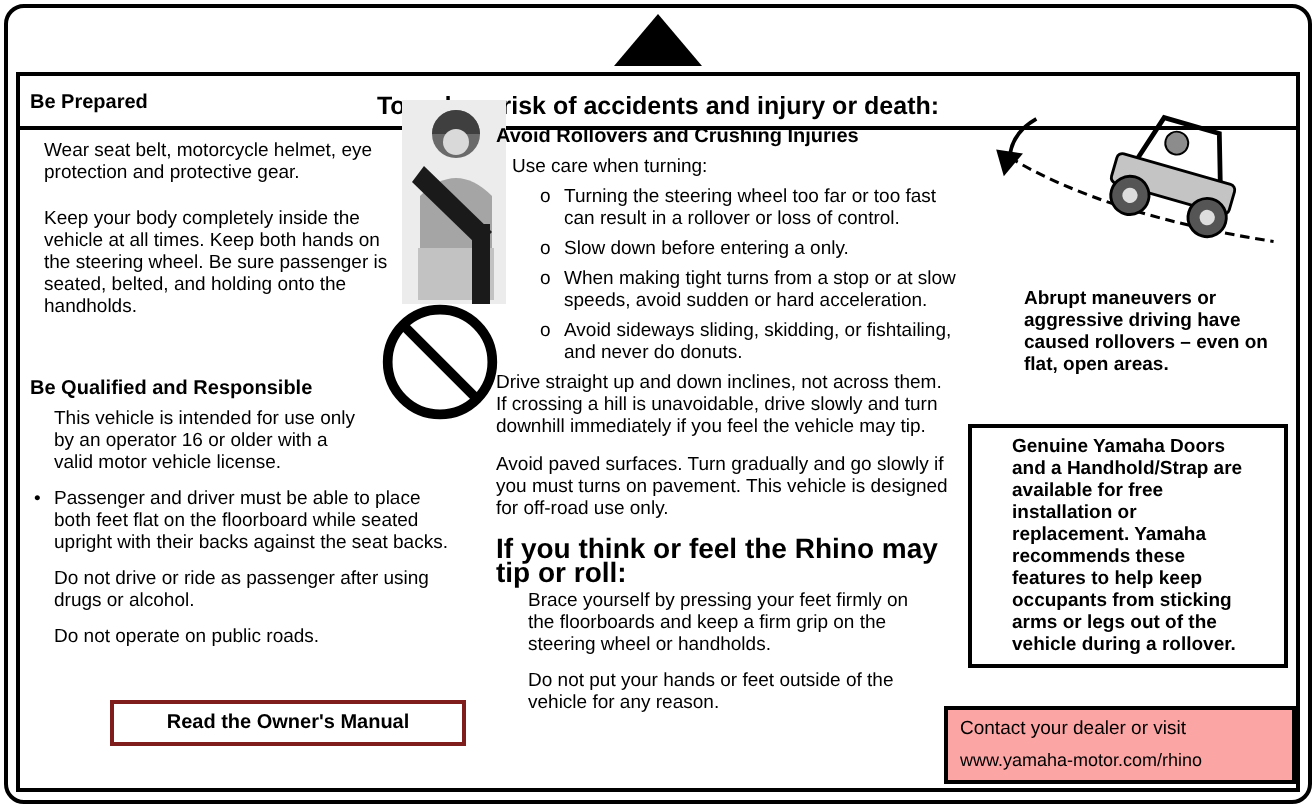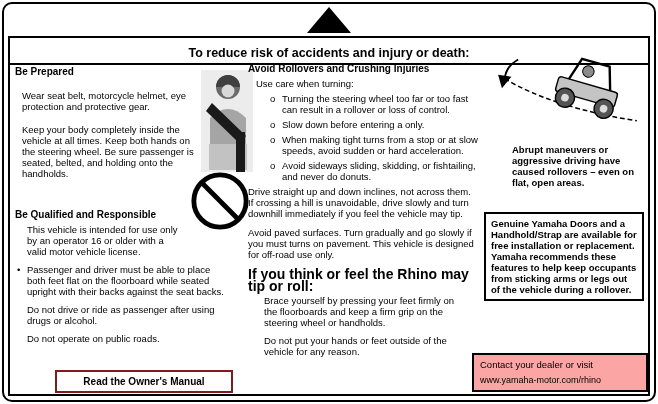--- a/index.html
+++ b/index.html
@@ -21,21 +21,21 @@
   .inner {
     position: absolute; left: 8px; top: 36px; width: 642px; height: 360px;
     border: 2px solid #000; background: #fff;
   }
   .title {
     position: absolute; left: 0; top: 6px; width: 100%; height: 21px;
     line-height: 19px; text-align: center; font-weight: bold; font-size: 12.5px;
     border-bottom: 2px solid #000000;
   }
   .col { position: absolute; font-size: 9.5px; line-height: 11px; }
-  .col-left  { left: 5px;   top: 28px; width: 232px; }
+  .col-left  { left: 5px;   top: 8px; width: 232px; }
   .col-mid   { left: 238px; top: 25px; width: 232px; }
   .col-right { left: 470px; top: 10px; width: 166px; }
   .h { font-weight: bold; font-size: 10px; line-height: 12px; margin: 0 0 3px; }
   .p { margin: 0 0 7px; }
   .ind7  { margin-left: 7px; margin-top: 12px; }
   .ind8  { margin-left: 8px; }
   .ind12 { margin-left: 12px; }
   .w150 { width: 152px; }
   .w178 { width: 180px; }
   .w190 { width: 192px; }
@@ -51,21 +51,21 @@
     margin: 26px 0 0 40px; width: 178px; border: 2px solid #7f1d1d;
     text-align: center; font-weight: bold; font-size: 10px; padding: 4px 2px;
   }
   .olist { margin: 0 0 2px 22px; padding: 0; list-style: none; }
   .olist li { display: flex; margin: 0 0 4px; }
   .omark { width: 12px; flex: 0 0 12px; }
   .rollover-art { margin-left: 8px; width: 156px; height: 88px; }
   .abrupt { font-weight: bold; margin: 8px 0 0 32px; width: 132px; }
   .doors-box {
     margin: 24px 0 0 4px; width: 160px; border: 2px solid #000;
-    padding: 4px 5px; font-weight: bold;
+    padding: 4px 20px; font-weight: bold;
   }
   .contact-box {
     position: absolute; right: 0; bottom: 2px; width: 176px; background: #fca5a5;
     border: 2px solid #000; padding: 4px 6px; font-size: 9.5px; line-height: 12px;
   }
   .contact-box .url { margin-top: 3px; font-size: 9px; }
 </style>
 </head>
 <body>
 

